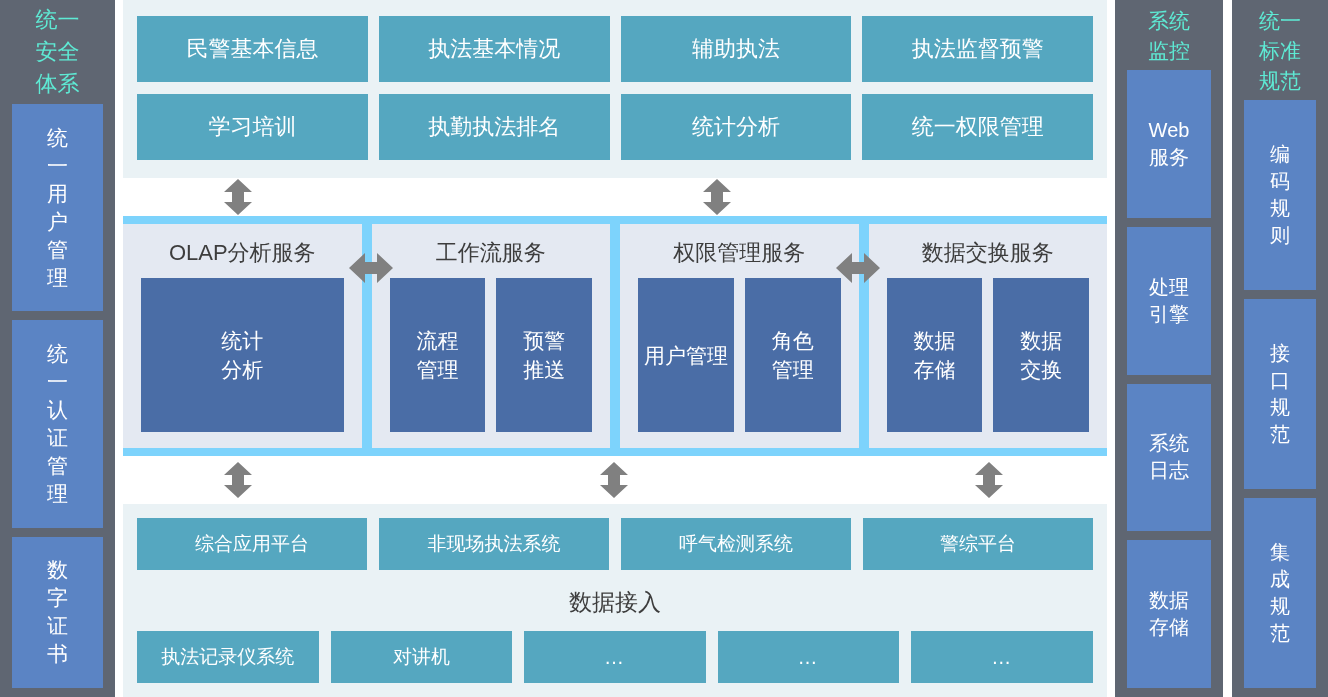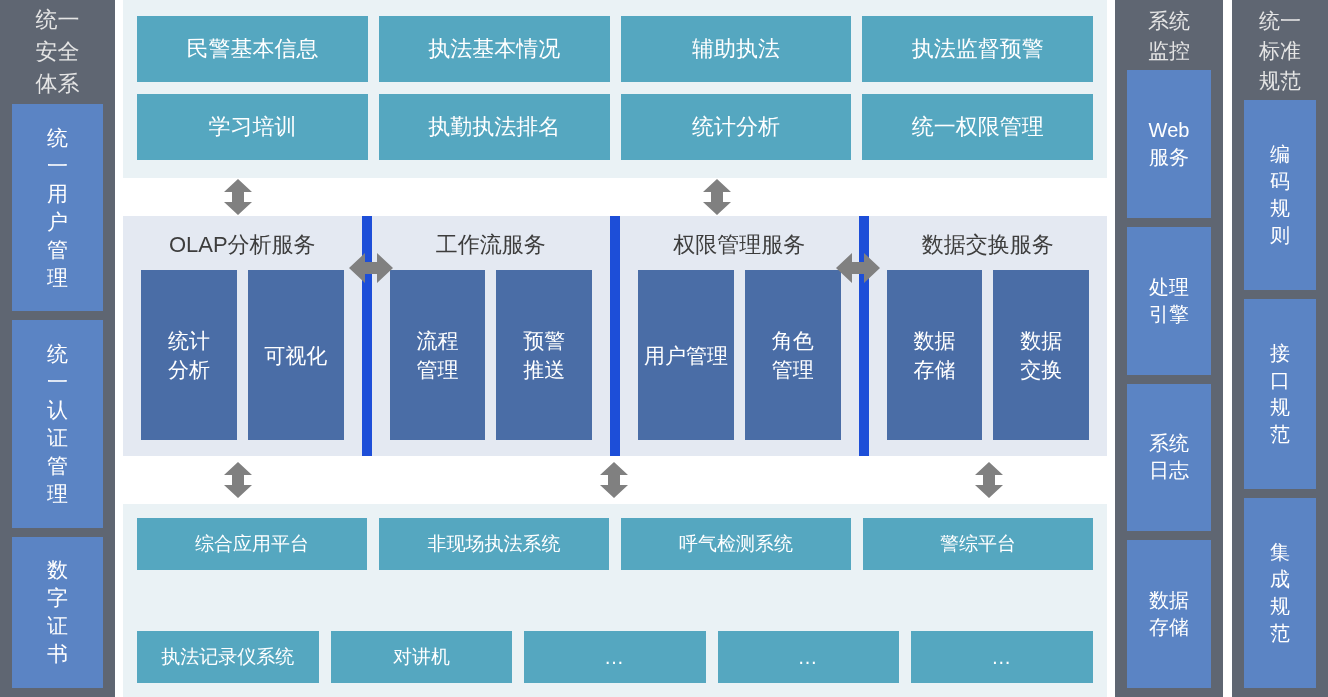--- a/index.html
+++ b/index.html
@@ -19,21 +19,21 @@
 
   
   .side-col {
     background: #5f6672;
     display: flex;
     flex-direction: column;
     align-items: center;
     flex: 0 0 auto;
   }
   .side-col .col-title {
-    color: #e5e5e5;
+    color: #5eead4;
     font-size: 21px;
     line-height: 30px;
     text-align: center;
     padding-top: 6px;
     padding-bottom: 4px;
     width: 100%;
     letter-spacing: 0px;
   }
   .side-box {
     background: #5b84c4;
@@ -110,23 +110,23 @@
     width: 44px; height: 32px;
     transform: translate(-50%, -50%);
     z-index: 5;
   }
 
   
   #svc-panel {
     flex: 0 0 240px;
     display: flex;
     gap: 10px;
-    background: #1d4ed8;
-    position: relative;
-    padding: 0 0px;
+    background: #7dd3fc;
+    position: relative;
+    padding: 8px 0px;
   }
   .svc-group {
     flex: 1 1 0;
     background: #e4e9f2;
     display: flex;
     flex-direction: column;
     align-items: center;
     padding: 6px 18px 14px 18px;
   }
   .svc-title {
@@ -249,21 +249,20 @@
 
     <div id="svc-panel">
 
       <div class="svc-group">
         <div class="svc-title">OLAP分析服务</div>
         <div class="svc-boxes">
           <div class="svc-box" style="flex-direction: column;">
               <div>统计</div>
               <div>分析</div>
             </div>
-          <div class="svc-box">可视化</div>
         </div>
       </div>
 
       <div class="svc-group">
         <div class="svc-title">工作流服务</div>
         <div class="svc-boxes">
           <div class="svc-box" style="flex-direction: column;">
               <div>流程</div>
               <div>管理</div>
             </div>
@@ -323,20 +322,21 @@
     </div>
 
     <div id="data-panel" class="panel-light">
       <div class="data-row">
         <div class="data-box">综合应用平台</div>
         <div class="data-box">非现场执法系统</div>
         <div class="data-box">呼气检测系统</div>
         <div class="data-box">警综平台</div>
       </div>
 
+      <div id="data-label">数据接入</div>
 
       <div class="data-row">
         <div class="data-box">执法记录仪系统</div>
         <div class="data-box">对讲机</div>
         <div class="data-box ellipsis">…</div>
         <div class="data-box ellipsis">…</div>
         <div class="data-box ellipsis">…</div>
       </div>
     </div>
 

